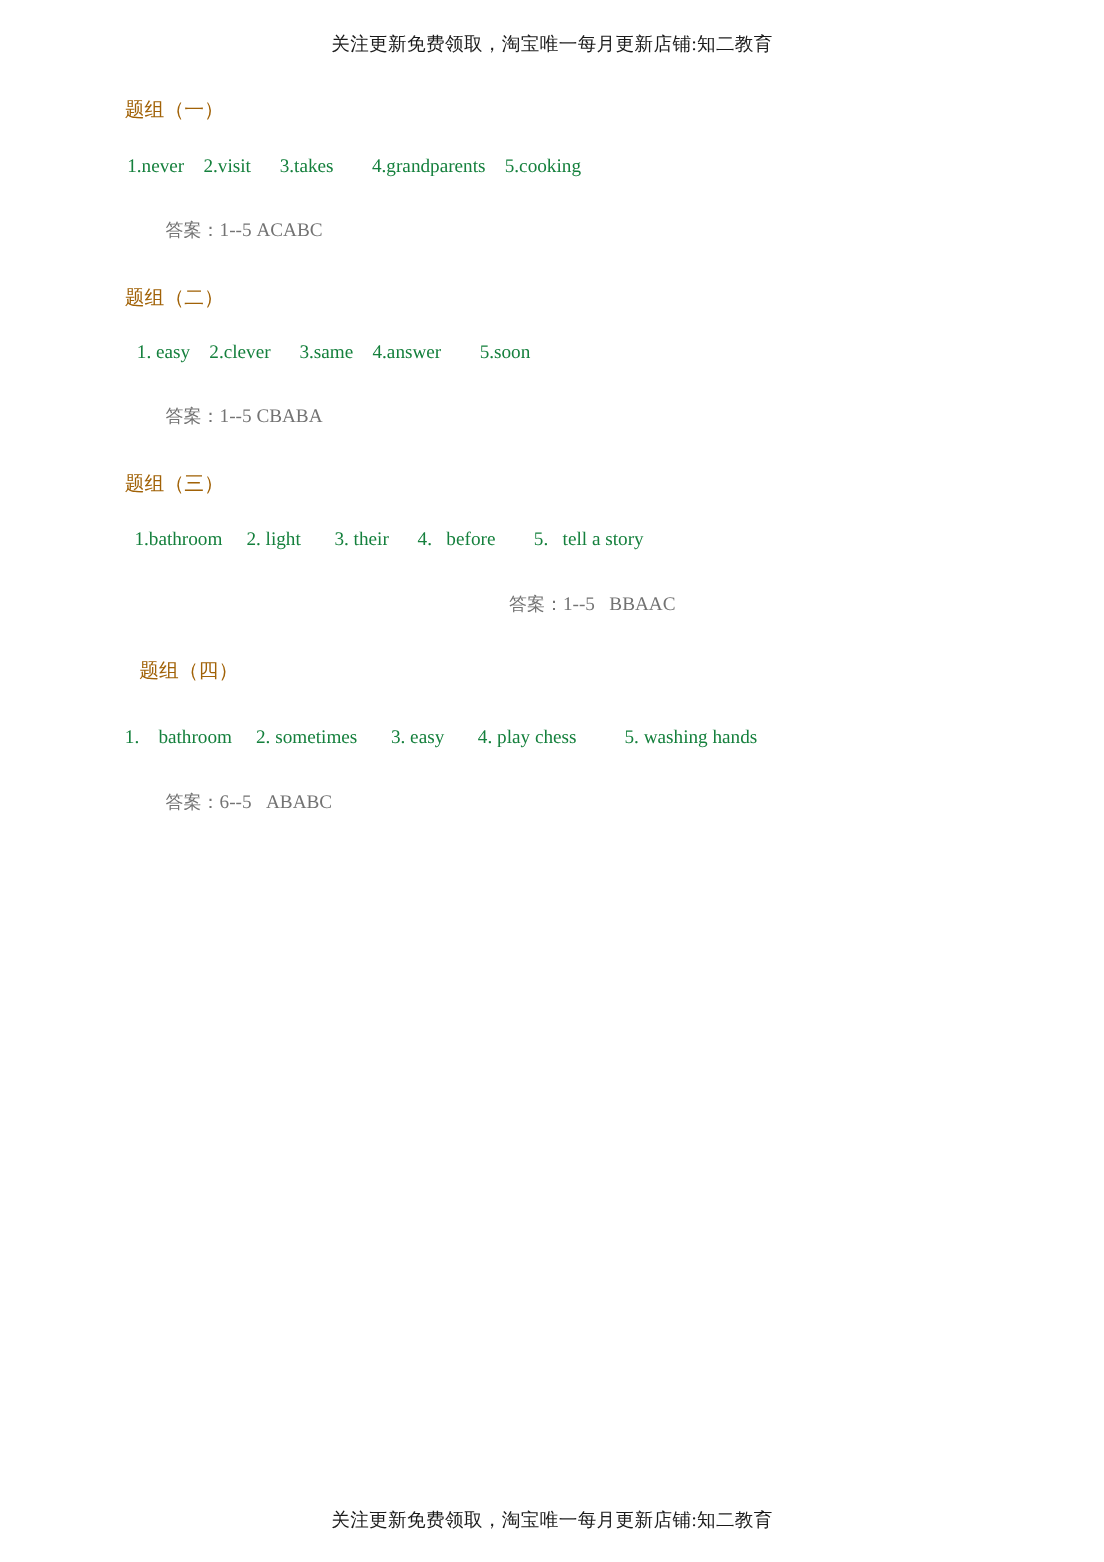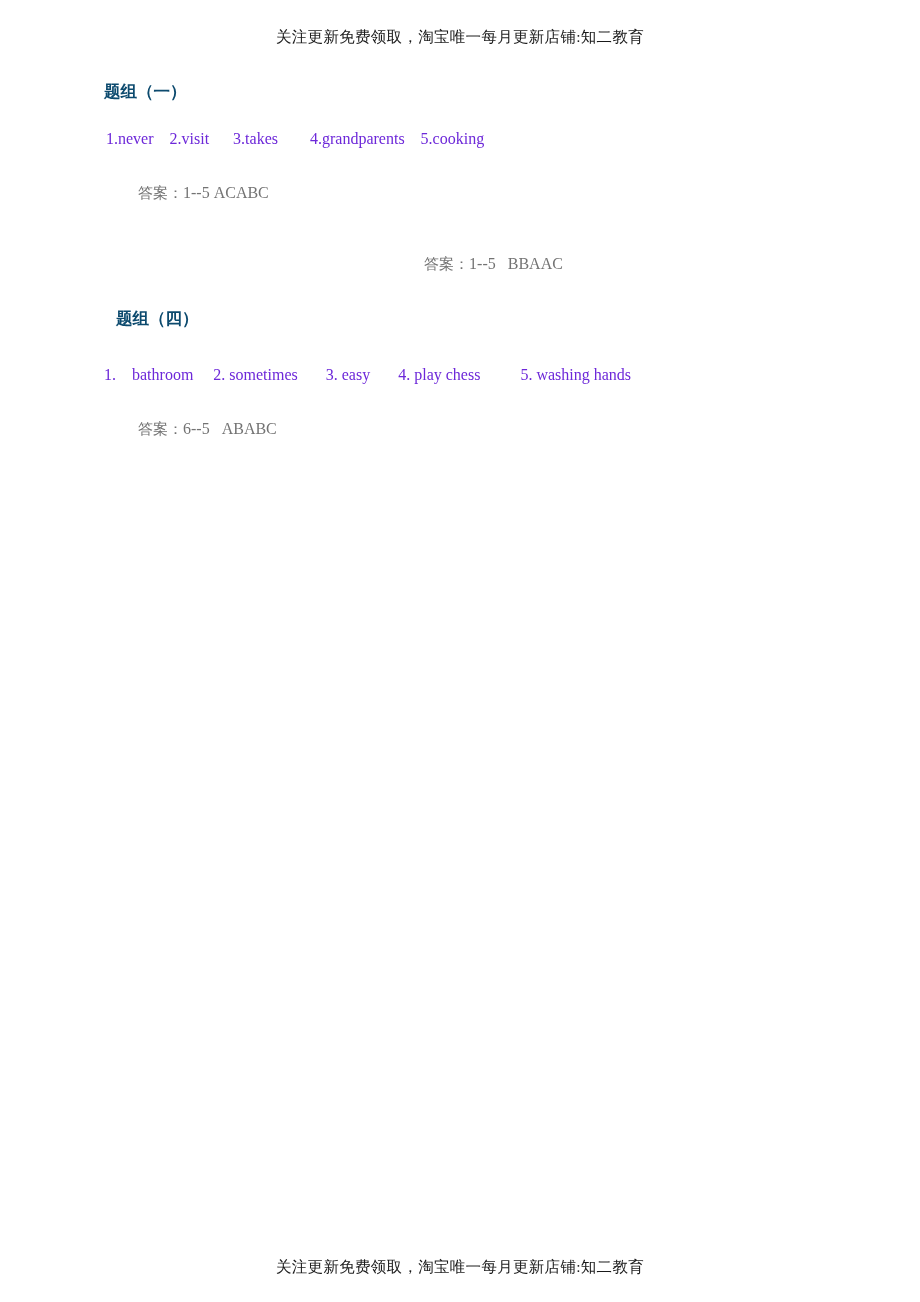--- a/index.html
+++ b/index.html
@@ -44,33 +44,33 @@
     position: absolute;
     left: 104px;
     top: 84px;
     width: 740px;
   }
 
   .group { margin: 0; }
 
   .group-heading {
     font-family: "DejaVu Sans", "Liberation Sans", sans-serif;
-    font-weight: bold;
+    font-weight: normal;
     font-size: 16.5px;
     line-height: 1;
-    color: #0c4a6e;
+    color: #a16207;
     margin: 0;
     padding: 0;
     white-space: nowrap;
   }
 
   .items-row {
     font-size: 16px;
     line-height: 1;
-    color: #6d28d9;
+    color: #15803d;
     white-space: pre;
     margin: 0;
     padding: 0;
   }
 
   .answer-row {
     font-size: 16px;
     line-height: 1;
     color: #737373;
     white-space: pre;
@@ -108,22 +108,31 @@
   <div class="content">
 
     <section class="group g1">
       <div class="group-heading">题组（一）</div>
       <div class="items-row">1.never    2.visit      3.takes        4.grandparents    5.cooking</div>
       <div class="answer-row">
         <span class="answer-label">答案：</span><span class="answer-text">1--5 ACABC</span>
       </div>
     </section>
 
+    <section class="group g2">
+      <div class="group-heading">题组（二）</div>
+      <div class="items-row">1. easy    2.clever      3.same    4.answer        5.soon</div>
+      <div class="answer-row">
+        <span class="answer-label">答案：</span><span class="answer-text">1--5 CBABA</span>
+      </div>
+    </section>
 
     <section class="group g3">
+      <div class="group-heading">题组（三）</div>
+      <div class="items-row">1.bathroom     2. light       3. their      4.   before        5.   tell a story</div>
       <div class="answer-row">
         <span class="answer-label">答案：</span><span class="answer-text">1--5   BBAAC</span>
       </div>
     </section>
 
     <section class="group g4">
       <div class="group-heading">题组（四）</div>
       <div class="items-row">1.    bathroom     2. sometimes       3. easy       4. play chess          5. washing hands</div>
       <div class="answer-row">
         <span class="answer-label">答案：</span><span class="answer-text">6--5   ABABC</span>

